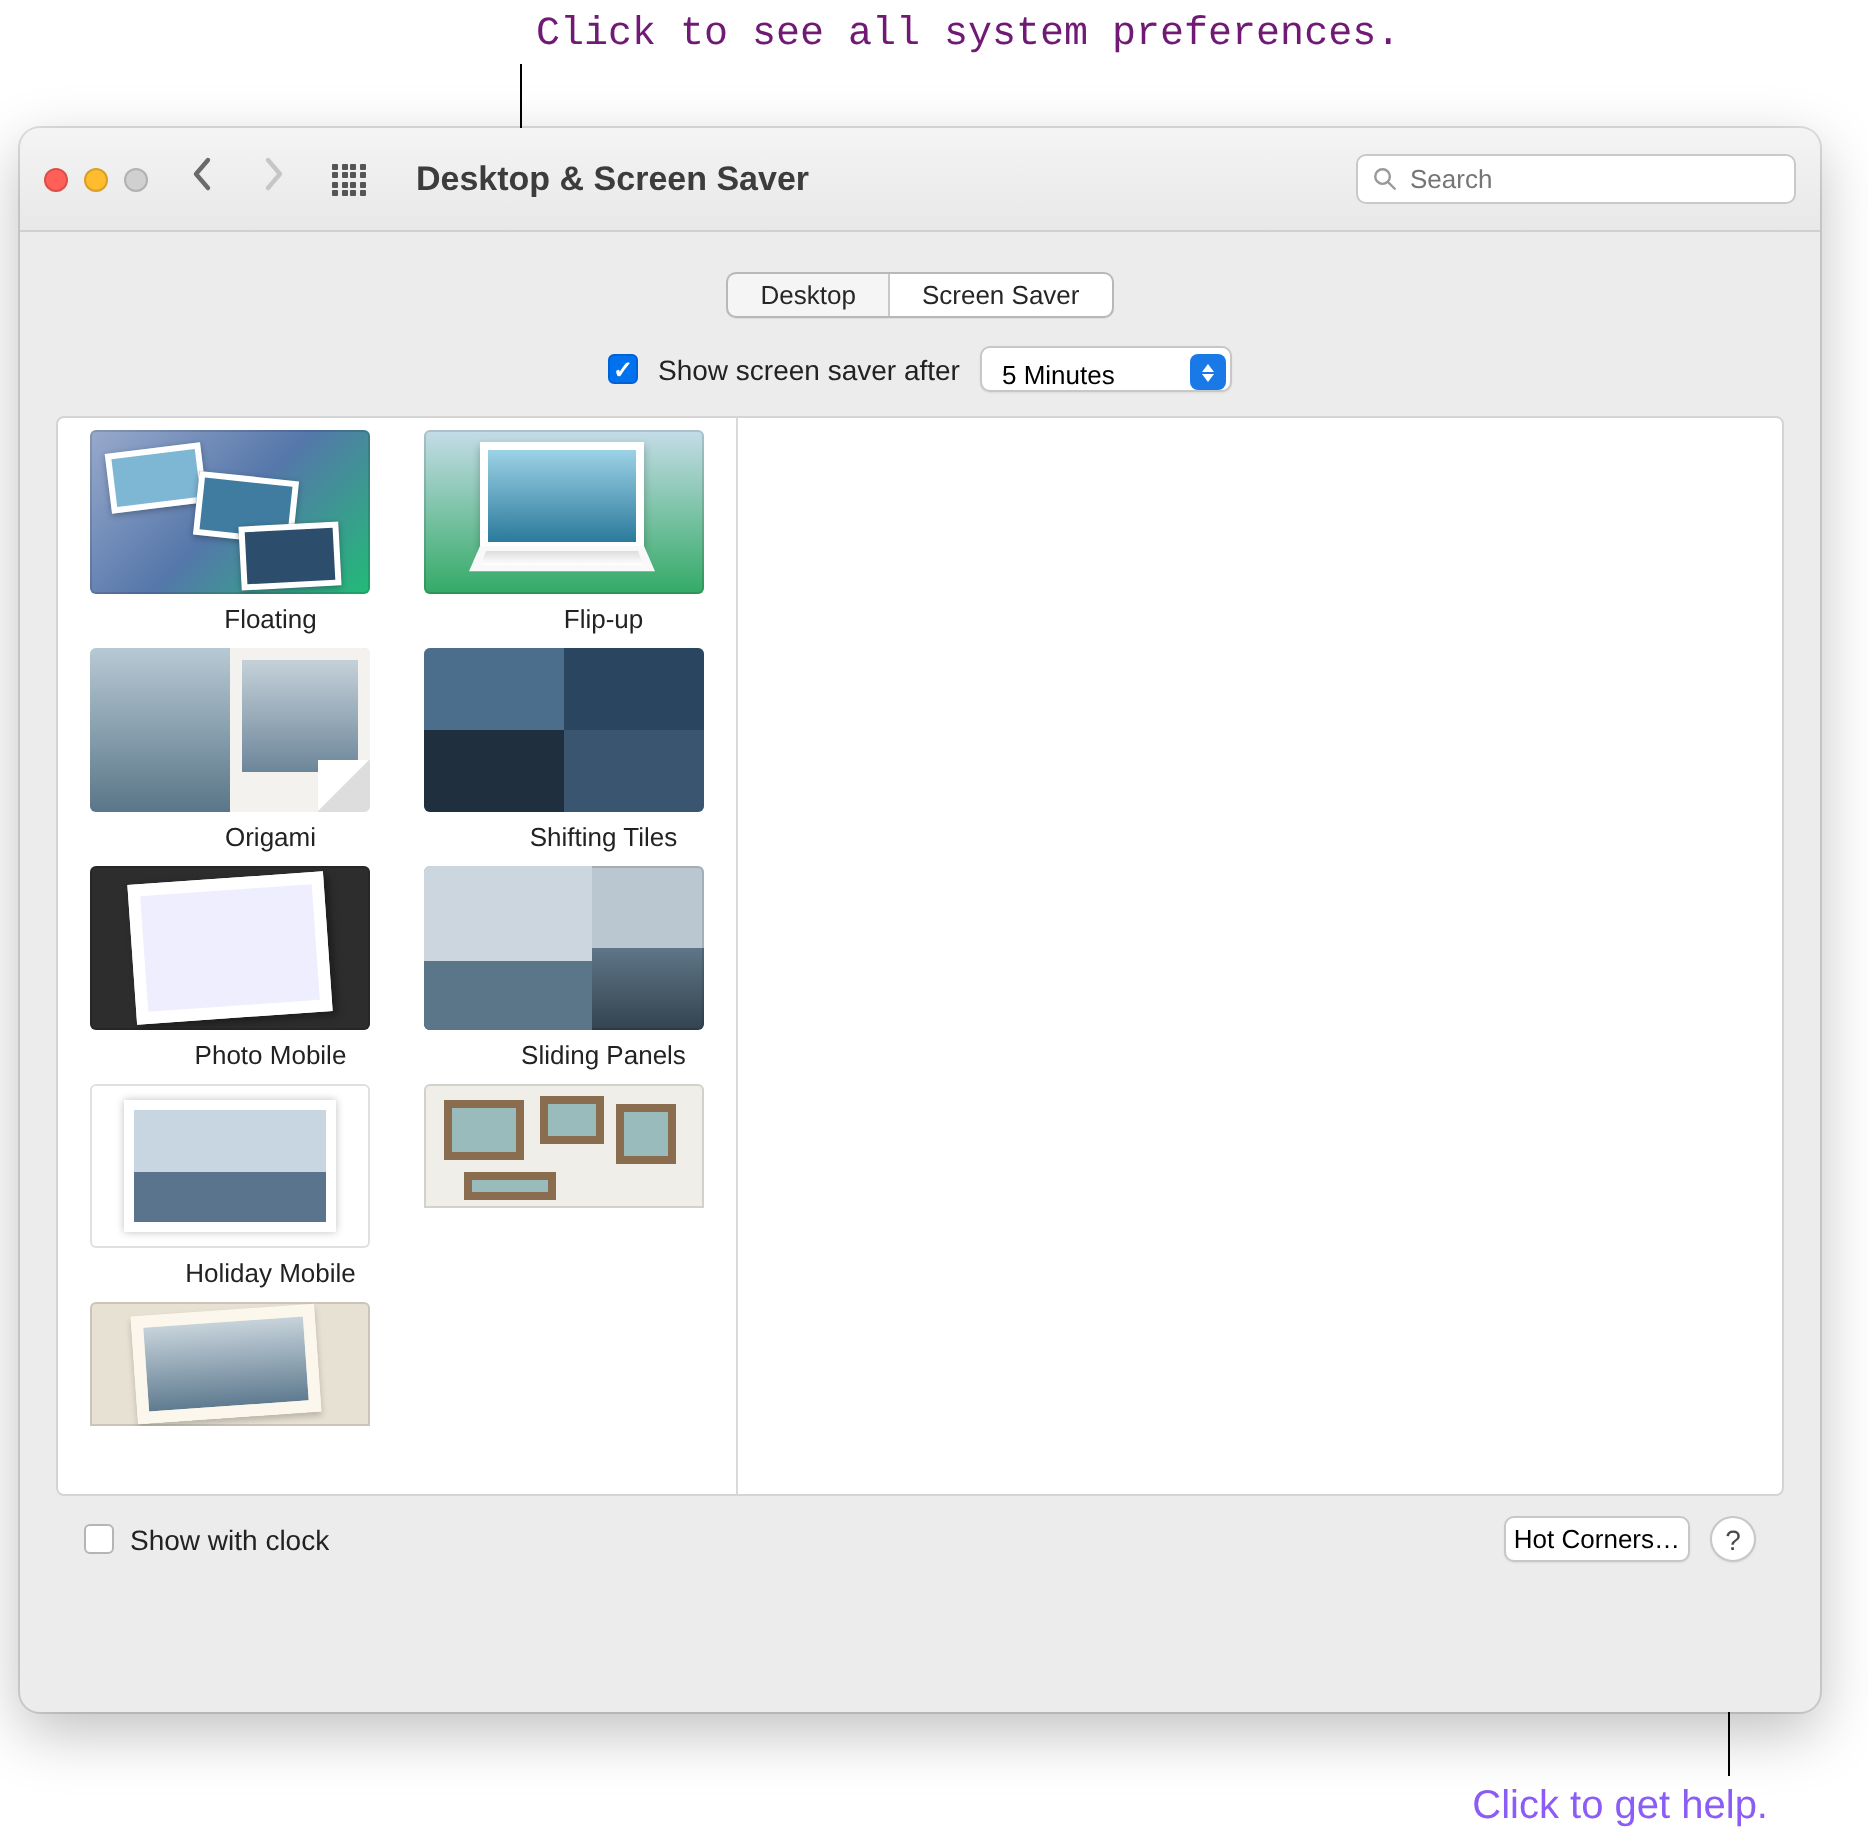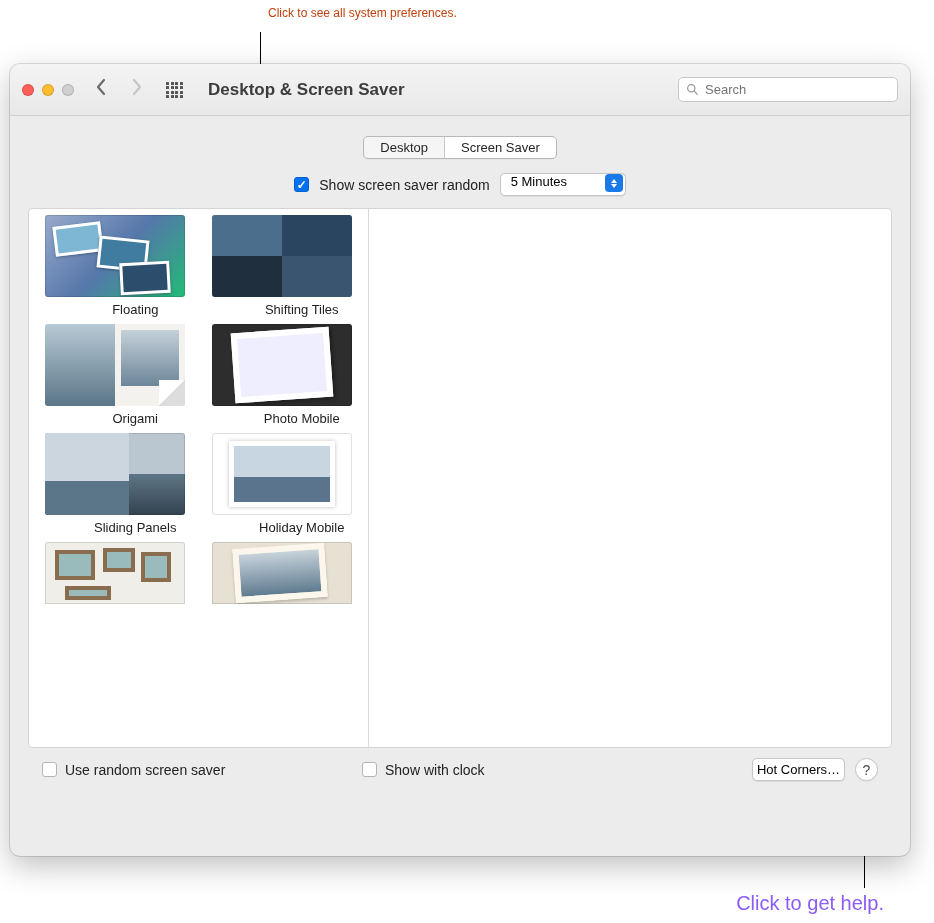--- a/index.html
+++ b/index.html
@@ -11,22 +11,23 @@
   width: 934px;
   height: 923px;
   position: relative;
 }
 
 
 .callout-top {
   position: absolute;
   left: 268px;
   top: 6px;
-  font-size: 12px;
-  color: #c2410c;
+  font-size: 20px;
+  color: #701a75;
+  font-family: Liberation Mono, monospace;
 }
 .callout-line-top {
   position: absolute;
   left: 260px;
   top: 32px;
   width: 1px;
   height: 48px;
   background: #000;
 }
 .callout-bottom {
@@ -112,21 +113,21 @@
   display:flex; justify-content:center; align-items:center; gap:10px; margin-bottom:12px;
 }
 .checkbox {
   width:15px; height:15px; border-radius:3px; display:inline-flex; align-items:center; justify-content:center;
   border:1px solid #b5b5b5; background:#fff; vertical-align:middle;
 }
 .checkbox.checked { background:#0072ef; border-color:#0060d6; }
 .checkbox.checked::after { content:"✓"; color:#fff; font-size:12px; line-height:12px; font-weight:700; }
 .label { font-size:14px; color:#222; }
 .popup {
-  display:inline-flex; align-items:flex-start; justify-content:space-between;
+  display:inline-flex; align-items:flex-end; justify-content:space-between;
   background:#fff; border:1px solid #c7c7c7; border-radius:5px;
   height:23px; padding:0 2px 0 10px; min-width:126px; font-size:13px;
   box-shadow: 0 0.5px 1px rgba(0,0,0,0.08);
 }
 .popup-arrows {
   width:18px; height:18px; border-radius:4px; background:#1879e7;
   display:flex; flex-direction:column; align-items:center; justify-content:center;
   gap:1px;
 }
 .popup-arrows .tri-u { width:0; height:0; border-left:3.5px solid transparent; border-right:3.5px solid transparent; border-bottom:4px solid #fff; }
@@ -270,21 +271,21 @@
   <div class="content">
     <div class="seg-wrap">
       <div class="segmented">
         <div class="seg">Desktop</div>
         <div class="seg selected">Screen Saver</div>
       </div>
     </div>
 
     <div class="after-row">
       <div class="checkbox checked"></div>
-      <span class="label">Show screen saver random</span>
+      <span class="label">Show screen saver after</span>
       <div class="popup">
         <span>5 Minutes</span>
         <span class="popup-arrows">
             <span class="tri-u"></span>
             <span class="tri-d"></span>
           </span>
       </div>
     </div>
 
     <div class="panel">
@@ -292,41 +293,48 @@
         <div class="gal-grid">
           <div class="gal-item">
             <div class="thumb gradient1">
               <div class="pile">
                   <span style="left:4px;top:4px;width:48px;height:30px;transform:rotate(-7deg);background:#7eb7d4"></span>
                   <span style="left:48px;top:18px;width:50px;height:32px;transform:rotate(6deg);background:#3f7c9f"></span>
                   <span style="left:70px;top:42px;width:50px;height:32px;transform:rotate(-3deg);background:#2c4d6b"></span>
                 </div>
             </div>
             <span class="gal-label">Floating</span>
+          </div>
+          <div class="gal-item">
+            <div class="thumb gradient2">
+              <div style="position:absolute;left:28px;top:6px;width:82px;height:54px;background:linear-gradient(#9cd2e6,#2b7a9c);border:4px solid #fff;box-shadow:0 2px 4px rgba(0,0,0,.25)"></div>
+              <div style="position:absolute;left:28px;top:58px;width:82px;height:18px;background:linear-gradient(#ddd,#fff);transform:perspective(120px) rotateX(52deg);transform-origin:top;border:4px solid #f9f9f9"></div>
+            </div>
+            <span class="gal-label">Flip-up</span>
+          </div>
+          <div class="gal-item">
+            <div class="thumb" style="background:#fff;display:flex">
+              <div style="flex:1;background:linear-gradient(#b7c9d4,#5a7688)"></div>
+              <div style="flex:1;background:#f3f2ef;position:relative">
+                  <div style="position:absolute;inset:6px 6px 20px 6px;background:linear-gradient(#c5d1d9,#6c8699)"></div>
+                  <div style="position:absolute;right:0;bottom:0;width:26px;height:26px;background:linear-gradient(135deg,#fff 48%,#ddd 50%)"></div>
+                </div>
+            </div>
+            <span class="gal-label">Origami</span>
           </div>
           <div class="gal-item">
             <div class="thumb tiles">
                 <div style="background:#4b6e8c"></div>
                 <div style="background:#2a4560"></div>
                 <div style="background:#1f2f3e"></div>
                 <div style="background:#3a556f"></div>
               </div>
             <span class="gal-label">Shifting Tiles</span>
           </div>
           <div class="gal-item">
-            <div class="thumb" style="background:#fff;display:flex">
-              <div style="flex:1;background:linear-gradient(#b7c9d4,#5a7688)"></div>
-              <div style="flex:1;background:#f3f2ef;position:relative">
-                  <div style="position:absolute;inset:6px 6px 20px 6px;background:linear-gradient(#c5d1d9,#6c8699)"></div>
-                  <div style="position:absolute;right:0;bottom:0;width:26px;height:26px;background:linear-gradient(135deg,#fff 48%,#ddd 50%)"></div>
-                </div>
-            </div>
-            <span class="gal-label">Origami</span>
-          </div>
-          <div class="gal-item">
             <div class="thumb polaroid"></div>
             <span class="gal-label">Photo Mobile</span>
           </div>
           <div class="gal-item">
             <div class="thumb mountain">
               <div style="position:absolute;left:0;top:0;width:60%;height:100%;background:linear-gradient(#cbd6de 58%,#5c7689 58%)"></div>
             </div>
             <span class="gal-label">Sliding Panels</span>
           </div>
           <div class="gal-item">
@@ -347,24 +355,20 @@
               <div style="position:absolute;left:22px;top:4px;width:92px;height:54px;background:linear-gradient(#c7d3db,#5f7b90);border:6px solid #fbf7ec;transform:rotate(-4deg);box-shadow:0 2px 3px rgba(0,0,0,.2)"></div>
             </div>
             <span class="gal-label">Vintage Prints</span>
           </div>
         </div>
       </div>
 
     </div>
 
     <div class="bottom-bar">
-      <div class="bb-left">
-        <div class="checkbox"></div>
-        <span class="label">Use random screen saver</span>
-      </div>
       <div class="bb-mid">
         <div class="checkbox"></div>
         <span class="label">Show with clock</span>
       </div>
       <div class="bb-right">
         <div class="push-btn">Hot Corners…</div>
         <div class="help-btn">?</div>
       </div>
     </div>
   </div>

